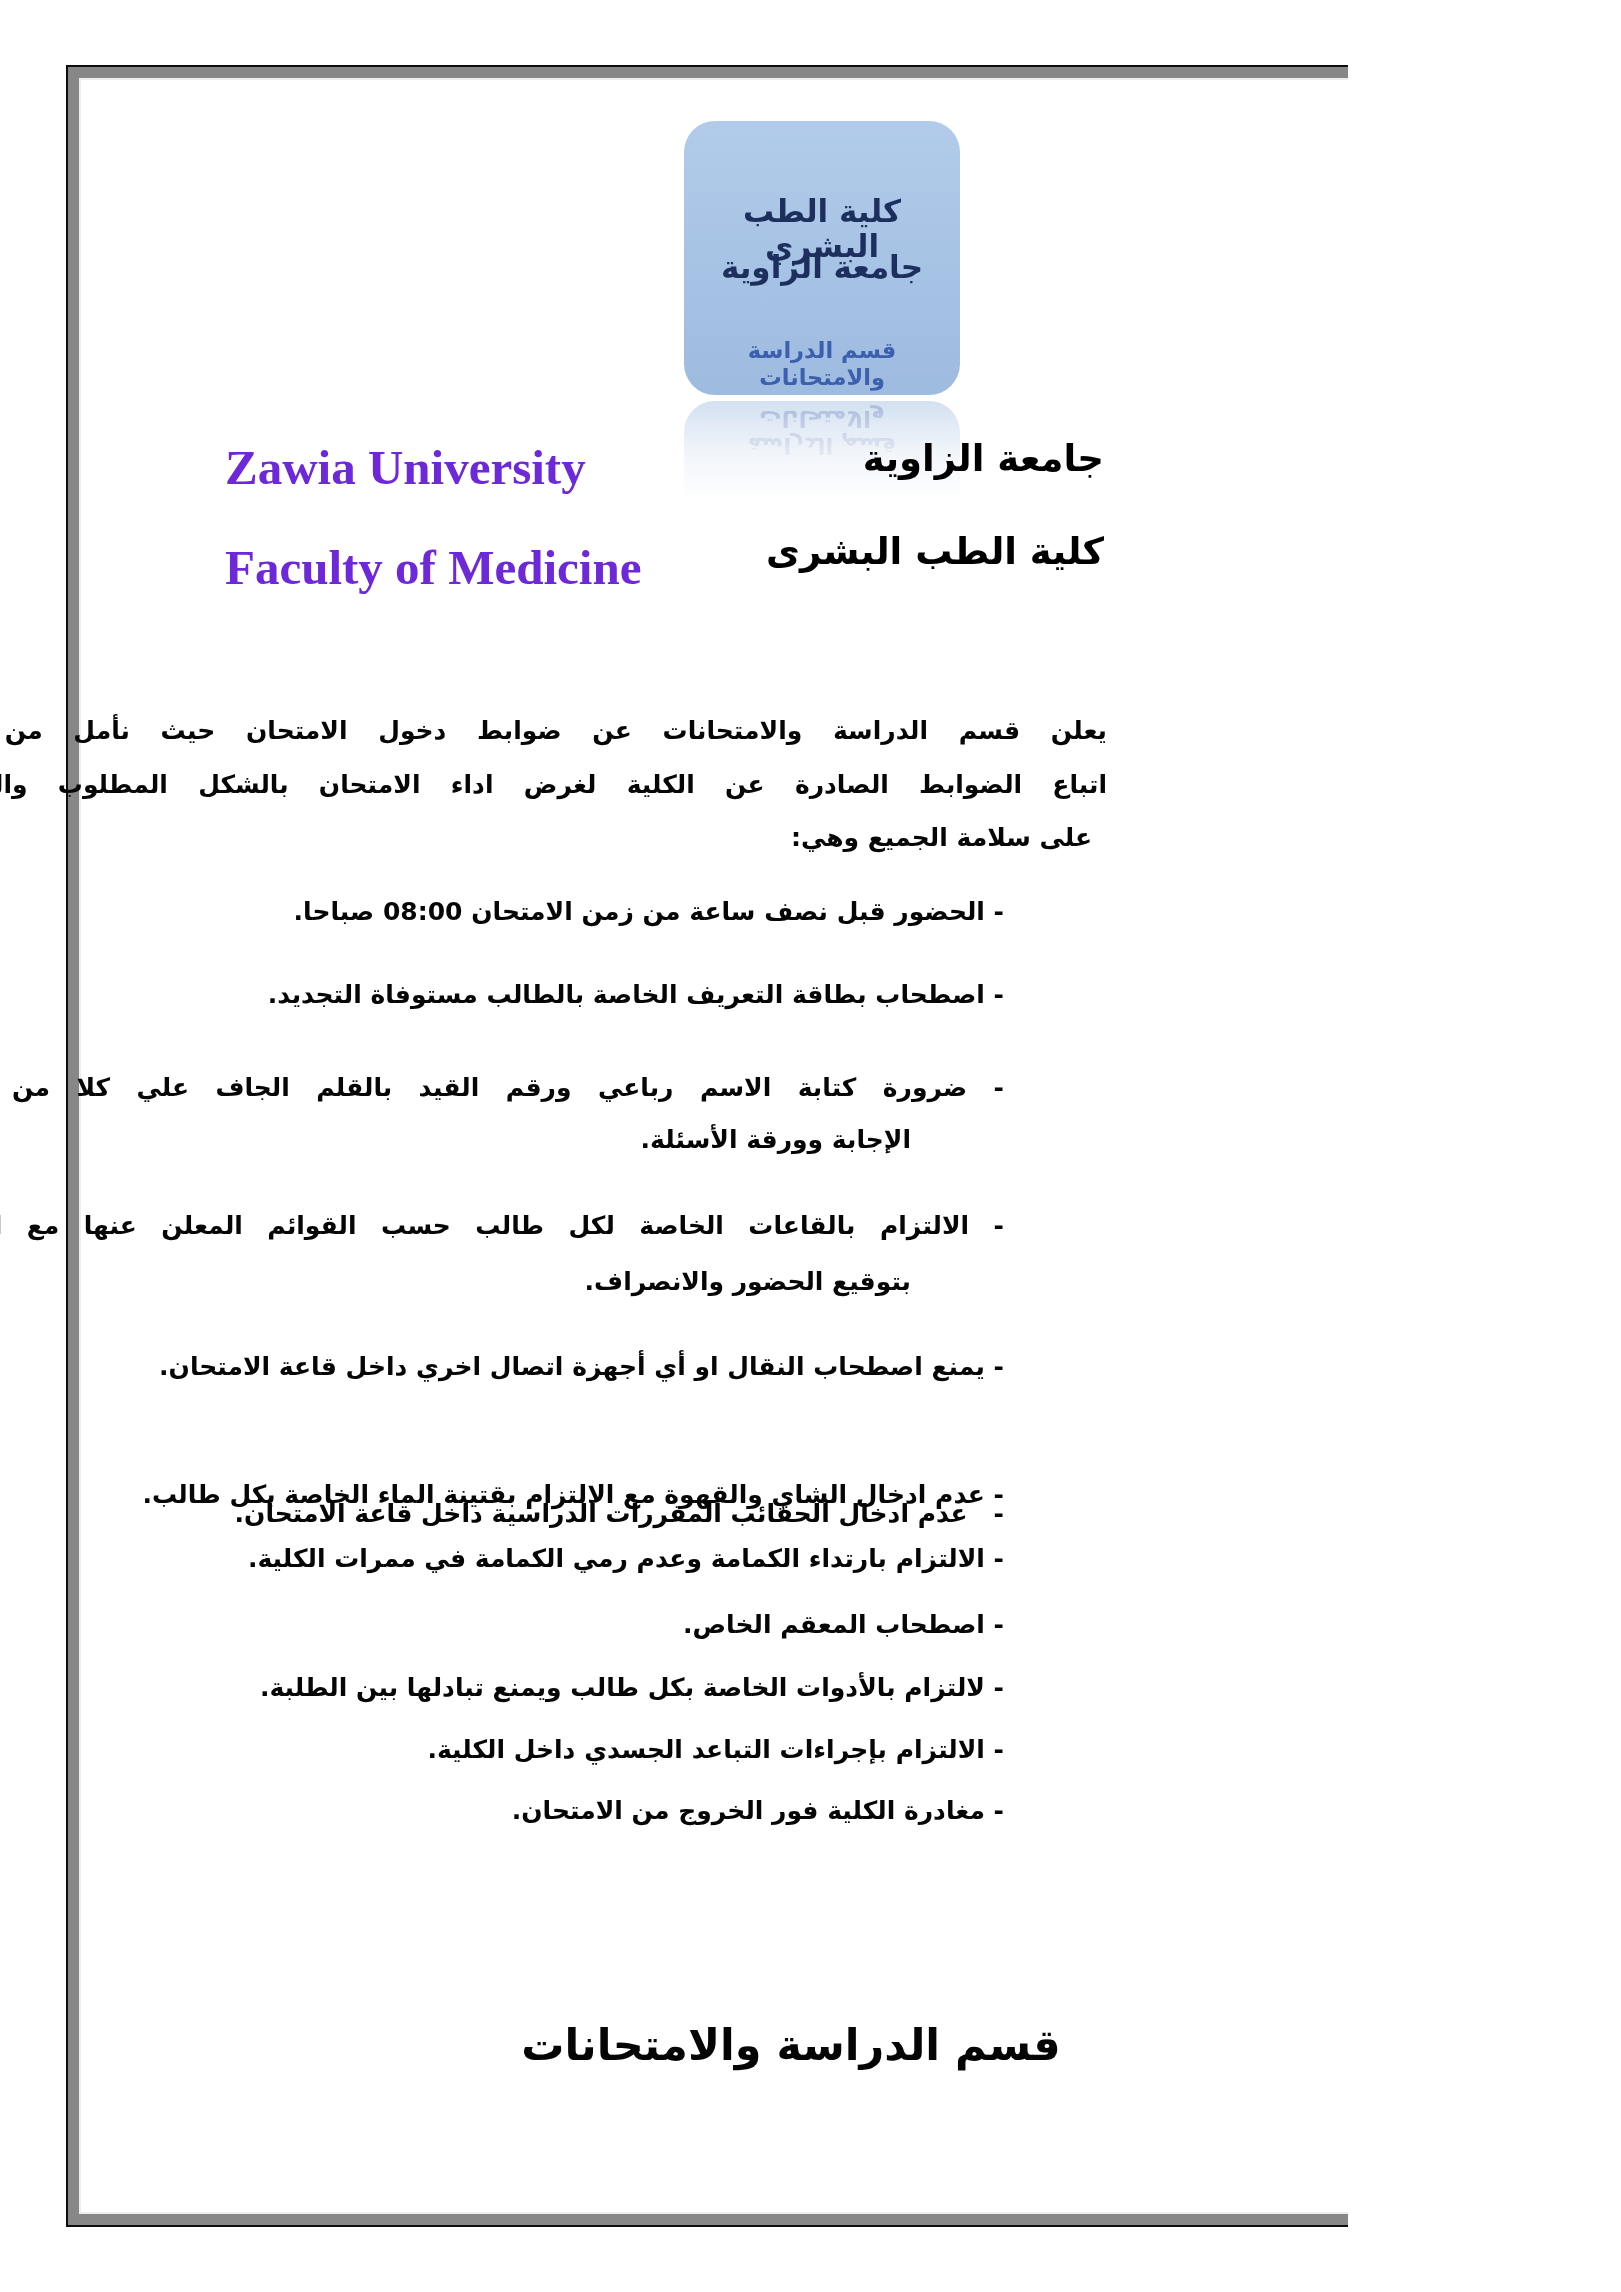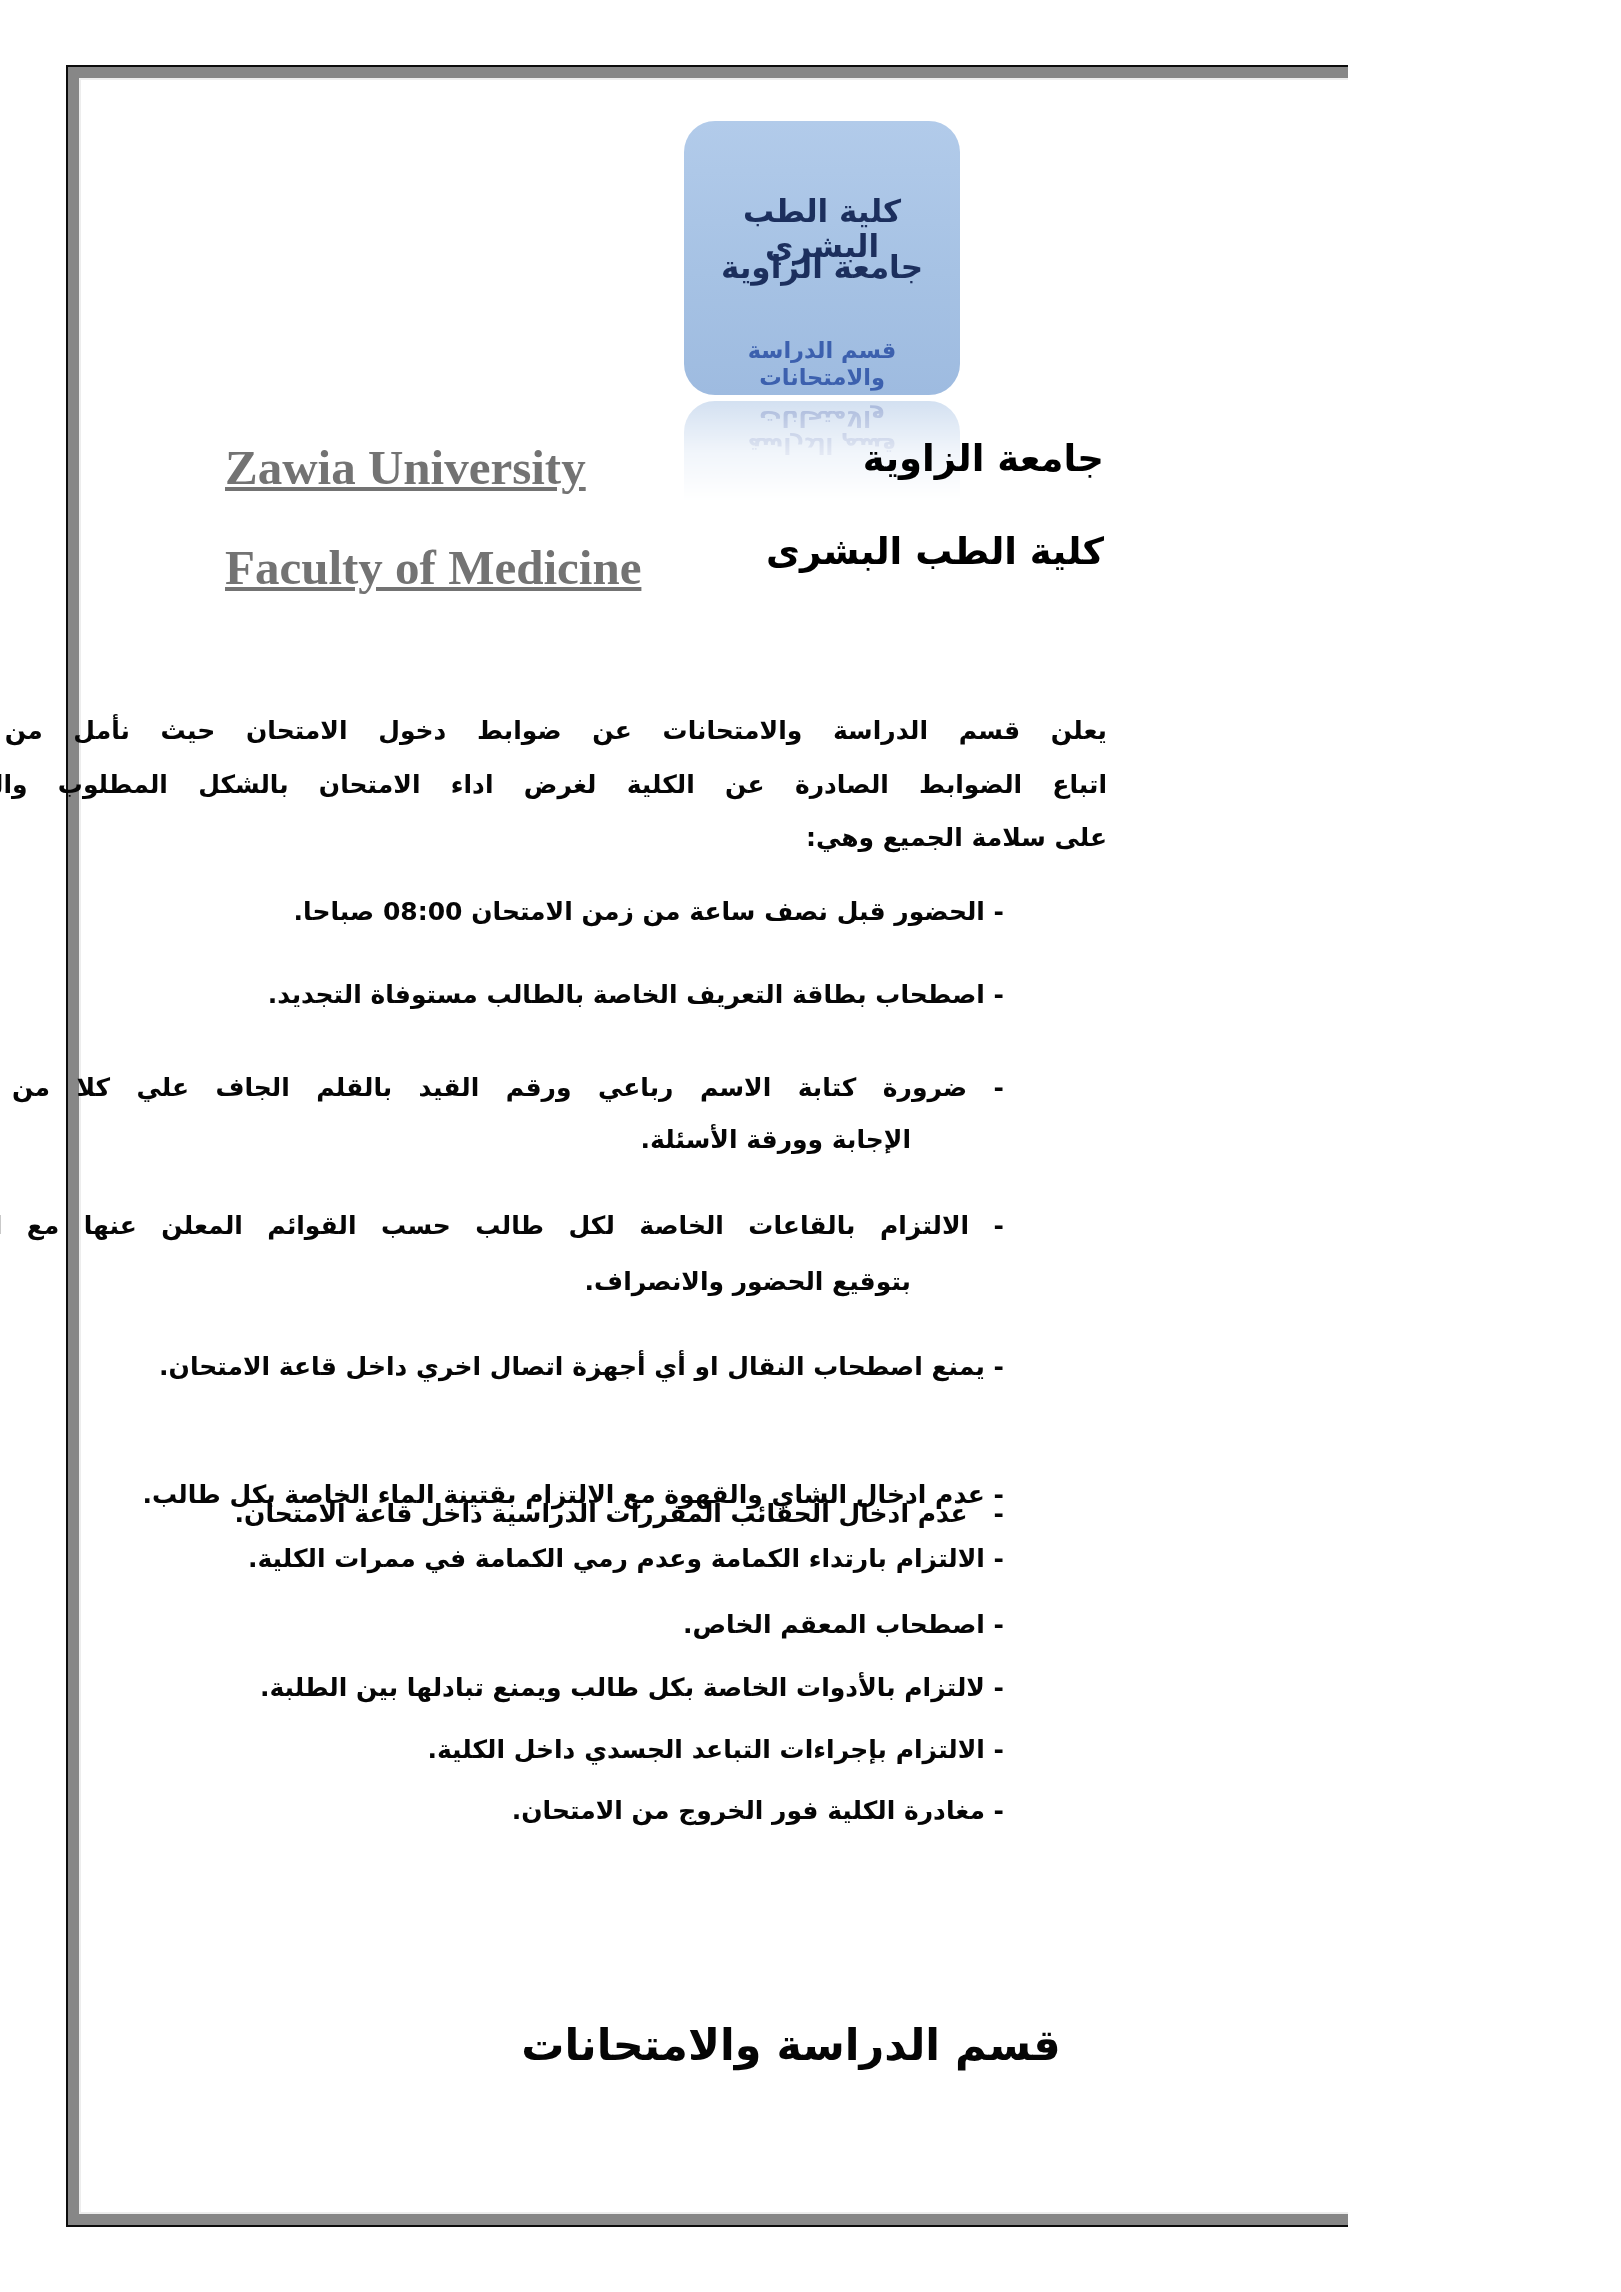--- a/index.html
+++ b/index.html
@@ -26,31 +26,31 @@
 
   
   .reflection {
     position:absolute; left:684px; top:401px; width:276px; height:129px; overflow:hidden;
     -webkit-mask-image:linear-gradient(to bottom, rgba(0,0,0,0.45) 0%, rgba(0,0,0,0.15) 40%, rgba(0,0,0,0) 78%);
     mask-image:linear-gradient(to bottom, rgba(0,0,0,0.45) 0%, rgba(0,0,0,0.15) 40%, rgba(0,0,0,0) 78%);
   }
   .logo-copy { left:0; top:0; transform:scaleY(-1); }
 
   
-  .h-en { position:absolute; left:225px; top:418px; color:#737373;
+  .h-en { position:absolute; left:225px; top:418px; color:#6d28d9;
           font-family:"Liberation Serif", serif; font-weight:bold; font-size:49px; line-height:100px;
-          white-space:nowrap;text-decoration:underline; }
+          white-space:nowrap; }
   .h-ar { position:absolute; right:244px; top:412px; color:#000; direction:rtl; text-align:right;
           font-weight:bold; font-size:37px; line-height:93px; white-space:nowrap; }
 
   
   .ln { position:absolute; direction:rtl; font-weight:bold; font-size:25px; line-height:45px;
         color:#060606; }
   .fill-intro { right:241px; width:1213px; text-align:justify; text-align-last:justify; }
-  .short-intro { right:241px; text-align:right; white-space:nowrap; }
+  .short-intro { right:256px; text-align:right; white-space:nowrap; }
   .fill-rule  { right:344px; width:1091px; text-align:justify; text-align-last:justify; }
   .short-rule { right:344px; text-align:right; white-space:nowrap; }
   .cont-rule  { right:437px; text-align:right; white-space:nowrap; }
 
   
   .footer { position:absolute; left:66px; top:2015px; width:1493px; text-align:center;
             direction:rtl; font-weight:bold; font-size:43px; line-height:61px; color:#050505;
             transform:translateX(-21.6px); }
 </style>
 </head>

